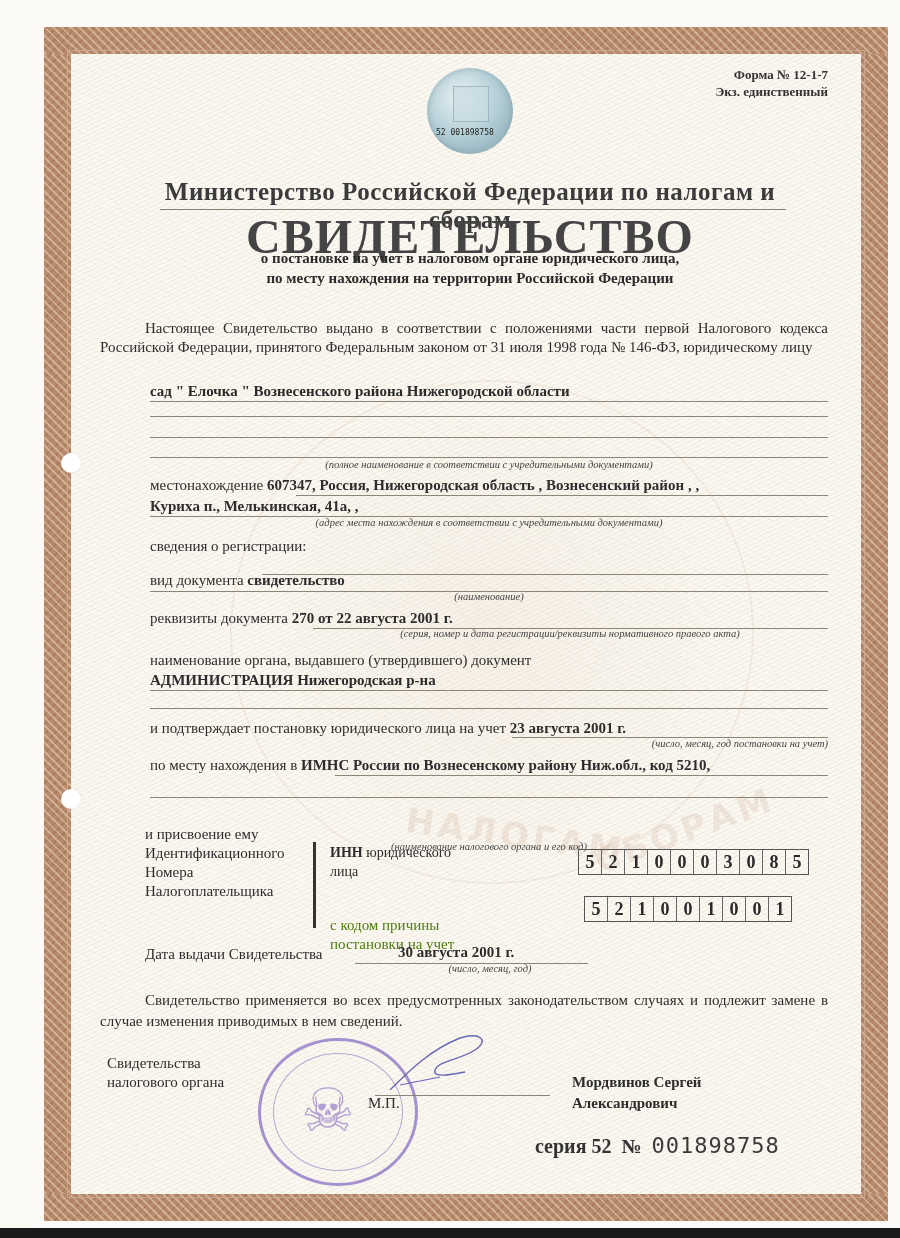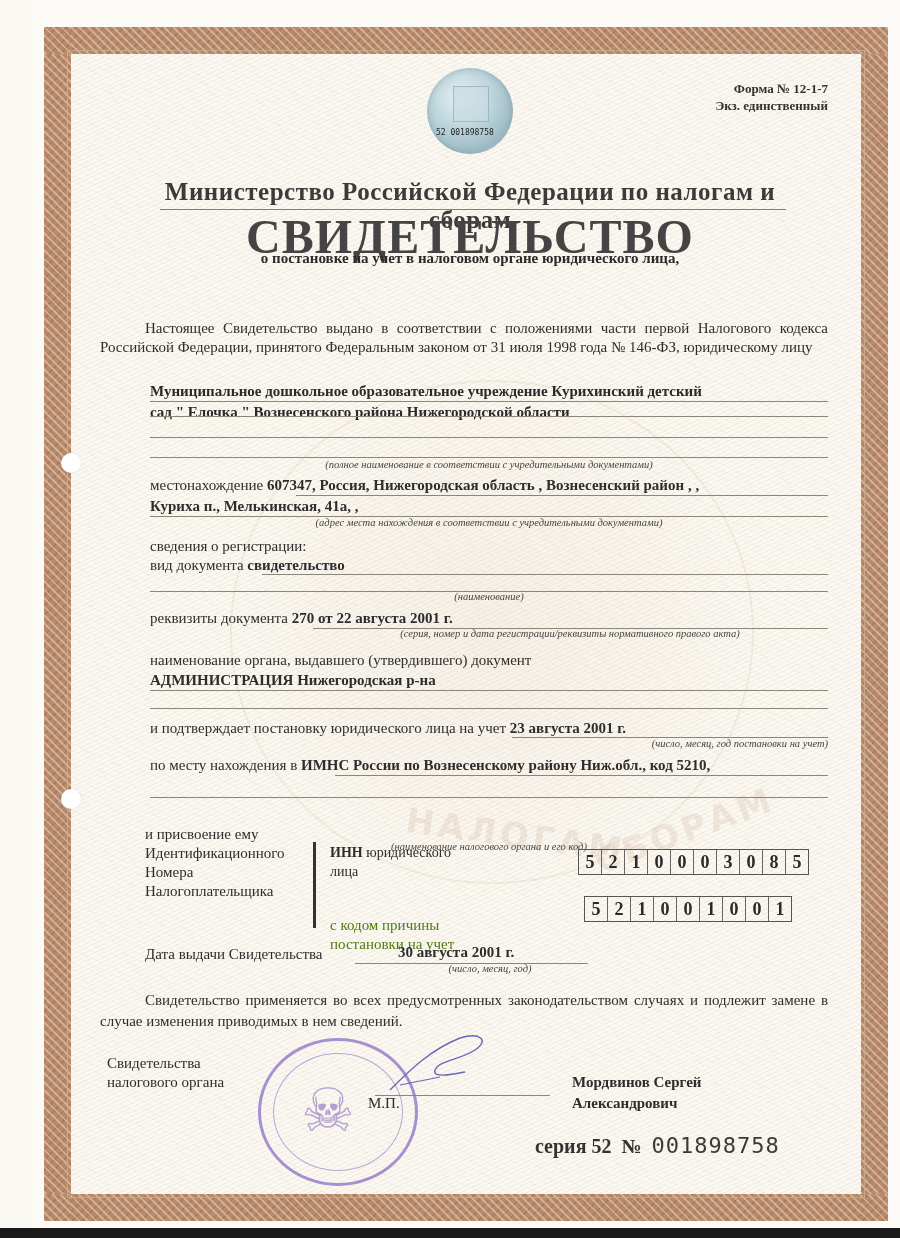--- a/index.html
+++ b/index.html
@@ -35,21 +35,21 @@
     border:1px solid #c9a88f; pointer-events:none;
   }
   .hole { position:absolute; width:20px; height:20px; border-radius:50%; background:#ffffff; box-shadow:0 0 3px rgba(0,0,0,0.08); }
   .watermark {
     position:absolute; left:230px; top:380px; width:520px; height:500px; border-radius:50%;
     border:2px solid rgba(210,180,150,0.18);
     background: radial-gradient(circle, rgba(220,190,160,0.12), transparent 70%);
   }
   .wm-text { position:absolute; font-family:"DejaVu Sans",sans-serif; font-weight:bold; font-size:34px; color:rgba(200,170,140,0.22); letter-spacing:4px; }
   .abs { position:absolute; }
-  .form-no { right:72px; top:80px; text-align:right; font-weight:bold; font-size:13px; line-height:17px; color:#333; }
+  .form-no { right:72px; top:66px; text-align:right; font-weight:bold; font-size:13px; line-height:17px; color:#333; }
   .holo {
     left:427px; top:68px; width:86px; height:86px; border-radius:50%;
     background: radial-gradient(circle at 40% 35%, #e8f2f4, #b8d1d8 45%, #9fbcc6 70%, #c9dde2);
     box-shadow: inset 0 0 6px rgba(90,120,130,0.4);
   }
   .holo-inner { position:absolute; left:26px; top:18px; width:34px; height:34px; background:rgba(200,220,225,0.7); border:1px solid rgba(120,150,160,0.5); }
   .holo-num { position:absolute; left:9px; top:60px; font-family:"DejaVu Sans Mono",monospace; font-size:8px; color:#222; }
   .ministry { left:155px; top:178px; width:630px; text-align:center; font-size:25px; font-weight:bold; color:#3b3b3b; letter-spacing:0.5px; }
   .ministry-rule { left:160px; top:209px; width:626px; height:1px; background:#8a8070; }
   .big-title { left:140px; top:208px; width:660px; text-align:center; font-size:48px; font-weight:bold; color:#444; letter-spacing:1px; line-height:58px; }
@@ -98,45 +98,45 @@
   <div class="holo-inner"></div>
   <div class="holo-num">52 001898758</div>
 </div>
 
 <div class="abs ministry">Министерство Российской Федерации по налогам и сборам</div>
 <div class="abs ministry-rule"></div>
 
 <div class="abs big-title">СВИДЕТЕЛЬСТВО</div>
 <div class="abs subtitle">
   <div>о постановке на учет в налоговом органе юридического лица,</div>
+  <div>по месту нахождения на территории Российской Федерации</div>
 </div>
 
 <div class="abs para">Настоящее Свидетельство выдано в соответствии с положениями части первой Налогового кодекса Российской Федерации, принятого Федеральным законом от 31 июля 1998 года № 146-ФЗ, юридическому лицу</div>
 
 <div class="abs org-name">
-  <div>Муниципальное дошкольное образовательное учреждение Курихинский детский</div>
   <div>сад " Елочка " Вознесенского района Нижегородской области</div>
 </div>
 <div class="rule" style="left:150px; top:401px; width:678px;"></div>
 <div class="rule" style="left:150px; top:416px; width:678px;"></div>
 <div class="rule" style="left:150px; top:437px; width:678px;"></div>
 <div class="rule" style="left:150px; top:457px; width:678px;"></div>
 <div class="caption" style="left:150px; top:459px; width:678px;">(полное наименование в соответствии с учредительными документами)</div>
 
 <div class="line-text" style="left:150px; top:477px;">
   <span>местонахождение</span>
   <span class="fill">607347, Россия, Нижегородская область , Вознесенский район ,  ,</span>
 </div>
 <div class="rule" style="left:296px; top:495px; width:532px;"></div>
 <div class="line-text fill" style="left:150px; top:498px;">Курихa п.,  Мелькинская, 41а, ,</div>
 <div class="rule" style="left:150px; top:516px; width:678px;"></div>
 <div class="caption" style="left:150px; top:517px; width:678px;">(адрес места нахождения в соответствии с учредительными документами)</div>
 
 <div class="line-text" style="left:150px; top:538px;">сведения о регистрации:</div>
-<div class="line-text" style="left:150px; top:557px;">
+<div class="line-text" style="left:150px; top:572px;">
   <span>вид документа</span>
   <span class="fill">свидетельство</span>
 </div>
 <div class="rule" style="left:262px; top:574px; width:566px;"></div>
 <div class="rule" style="left:150px; top:591px; width:678px;"></div>
 <div class="caption" style="left:150px; top:591px; width:678px;">(наименование)</div>
 
 <div class="line-text" style="left:150px; top:610px;">
   <span>реквизиты документа</span>
   <span class="fill">270 от 22 августа 2001 г.</span>

